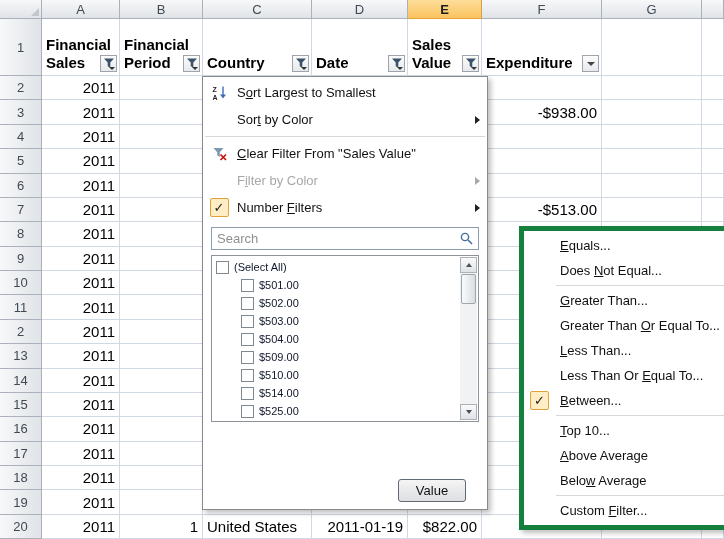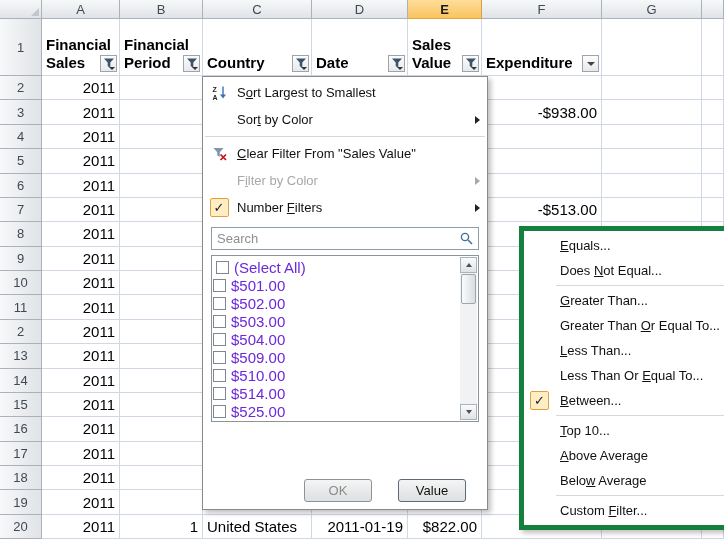--- a/index.html
+++ b/index.html
@@ -40,22 +40,22 @@
   .check{width:19px;height:19px;background:#FFEEC5;border:1px solid #E1A23C;border-radius:2px;display:flex;align-items:center;justify-content:center;font-size:13px;font-weight:bold;color:#222;}
   .mn{text-decoration:underline;}
 
   .search-wrap{margin:6px 8px 0;position:relative;}
   .search-input{width:100%;height:23px;border:1px solid #8E9CAF;font-size:13px;padding:0 24px 0 5px;color:#333;outline:none;font-family:inherit;background:#fff;}
   .search-input::placeholder{color:#8f8f8f;}
   .search-icon{position:absolute;right:5px;top:4px;width:15px;height:15px;}
 
   .vlist{margin:5px 8px 0;height:167px;border:1px solid #8E9399;position:relative;background:#fff;}
   .vrows{position:absolute;left:1px;top:2px;right:19px;bottom:1px;overflow:hidden;}
-  .vrow{height:18px;display:flex;align-items:center;font-size:15px;color:#6d28d9;padding-left:3px;white-space:nowrap;}
-  .vrow.child{padding-left:0;text-align:right;}
+  .vrow{height:18px;display:flex;align-items:center;font-size:11px;color:#0f172a;padding-left:3px;white-space:nowrap;}
+  .vrow.child{padding-left:28px;text-align:right;}
   .cb{width:13px;height:13px;flex:0 0 13px;border:1px solid #7E8890;background:#fff;margin-right:5px;}
   .vscroll{position:absolute;top:1px;right:1px;bottom:1px;width:17px;background:#F1F2F4;display:flex;flex-direction:column;}
   .sbtn{height:16px;background:linear-gradient(#FBFBFB,#DFE2E6);border:1px solid #ACB2BA;display:flex;align-items:center;justify-content:center;}
   .sbtn.down{margin-top:auto;}
   .tri-up{width:0;height:0;border-left:3.5px solid transparent;border-right:3.5px solid transparent;border-bottom:4.5px solid #4A5258;}
   .tri-down{width:0;height:0;border-left:3.5px solid transparent;border-right:3.5px solid transparent;border-top:4.5px solid #4A5258;}
   .sthumb{height:30px;margin:1px;background:linear-gradient(90deg,#FAFBFB,#D9DDE1);border:1px solid #9FA6AD;border-radius:2px;}
 
   .btnrow{position:absolute;left:0;right:0;bottom:7px;display:flex;justify-content:flex-end;gap:26px;padding-right:21px;}
   .btn{width:68px;height:23px;font-size:13px;font-family:inherit;background:linear-gradient(#F5F5F5,#DDDFE1);border:1px solid #8E9299;border-radius:3px;}
@@ -447,21 +447,20 @@
         <div class="sbtn up">
             <span class="tri-up"></span>
           </div>
         <div class="sthumb"></div>
         <div class="sbtn down">
             <span class="tri-down"></span>
           </div>
       </div>
     </div>
     <div class="btnrow">
-      <button class="btn ok">OK</button>
       <button class="btn cancel">Value</button>
     </div>
   </div>
 
   <div class="submenu">
     <div>
         <div class="smitem">
           <span class="smlabel"><span class="mn">E</span>quals...</span>
         </div>
         <div class="smitem">

